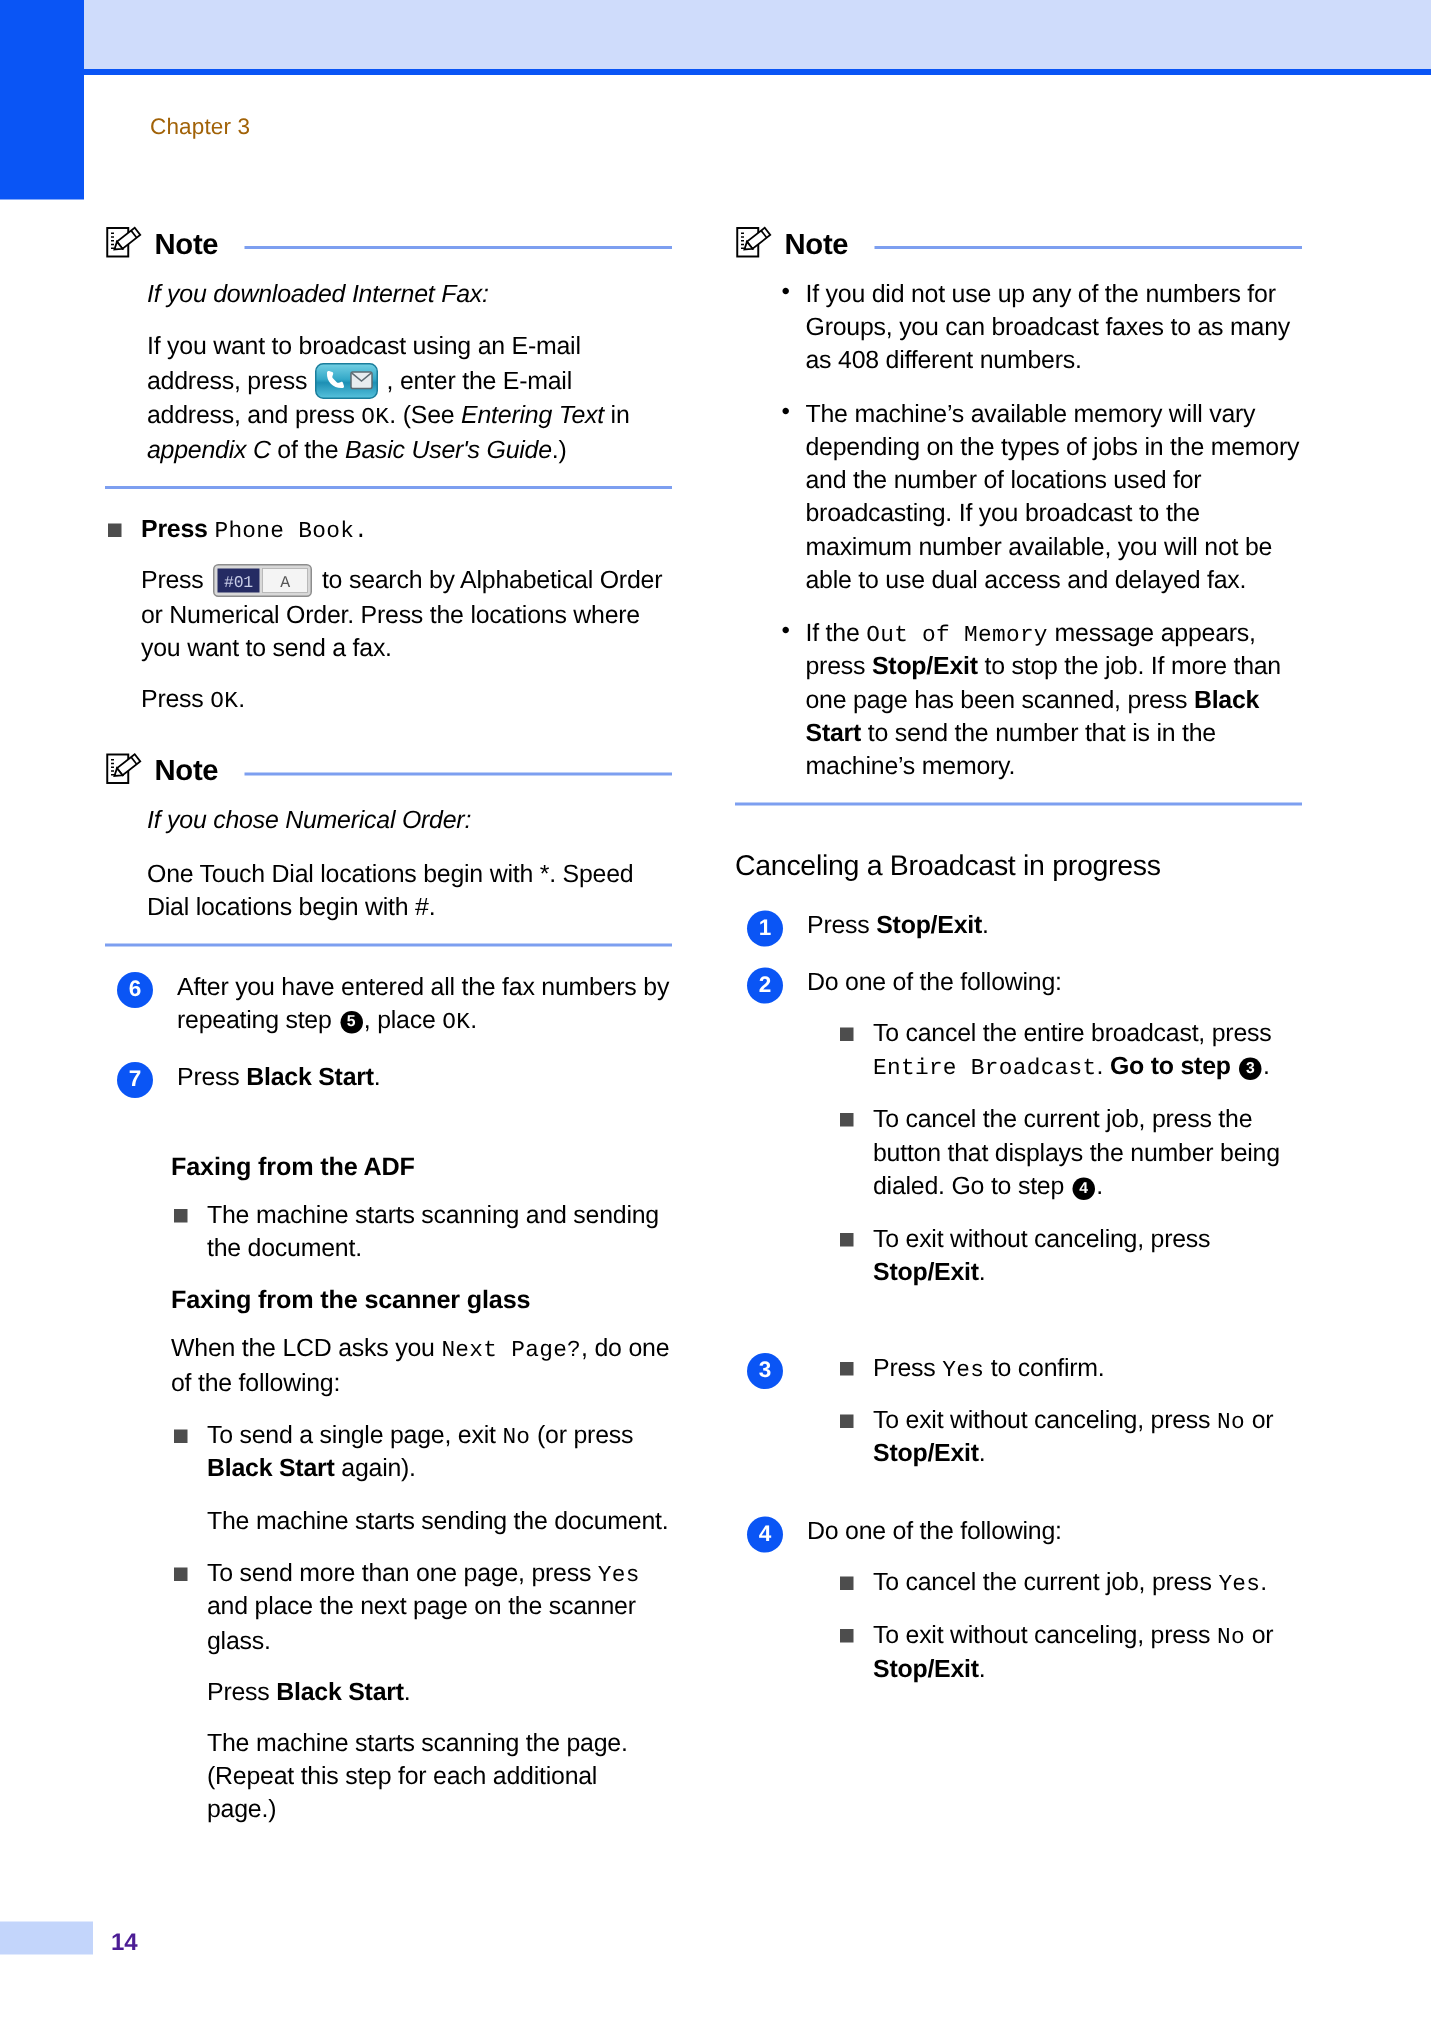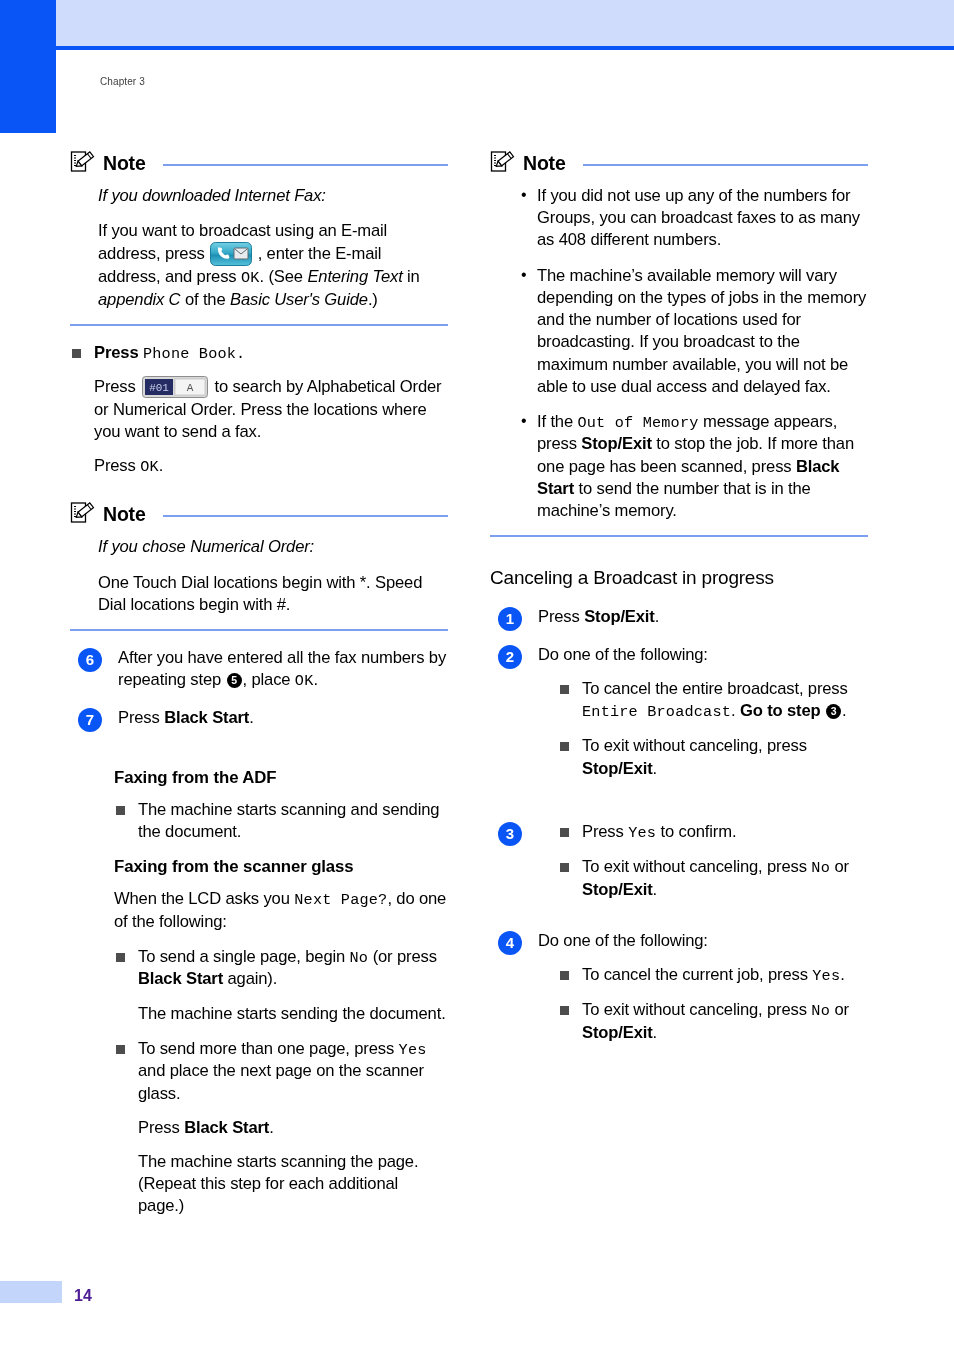--- a/index.html
+++ b/index.html
@@ -32,22 +32,22 @@
   }
   .corner-block {
     position: absolute;
     left: 0; top: 0;
     width: 56px; height: 133px;
     background: #0a55f5;
   }
   .chapter-label {
     position: absolute;
     left: 100px; top: 76px;
-    font-size: 10px;
-    color: #404040;
+    font-size: 15px;
+    color: #a16207;
     letter-spacing: .1px;
   }
 
   .footer-bar {
     position: absolute;
     left: 0; bottom: 47px;
     width: 62px; height: 22px;
     background: #c3d5fb;
   }
   .page-number {
@@ -361,21 +361,21 @@
 
     <h3 class="subhead">Faxing from the scanner glass</h3>
     <p>
       <span>When the LCD asks you</span>
       <span class="mono">Next Page?</span><span>, do one of the following:</span>
     </p>
 
     <ul class="sq-list">
       <li class="sq-item">
         <p>
-          <span>To send a single page, begin</span>
+          <span>To send a single page, exit</span>
           <span class="mono">No</span>
           <span>(or press</span>
           <b>Black Start</b>
           <span>again).</span>
         </p>
         <p>The machine starts sending the document.</p>
       </li>
       <li class="sq-item">
         <p>
           <span>To send more than one page, press</span>
@@ -449,20 +449,26 @@
       <li class="sq-item">
         <p>
           <span>To cancel the entire broadcast, press</span>
           <span class="mono">Entire Broadcast</span><span>.</span>
           <b>Go to step</b>
           <span class="circ-num">3</span><span>.</span>
         </p>
       </li>
       <li class="sq-item">
         <p>
+          <span>To cancel the current job, press the button that displays the number being dialed. Go to step</span>
+          <span class="circ-num">4</span><span>.</span>
+        </p>
+      </li>
+      <li class="sq-item">
+        <p>
           <span>To exit without canceling, press</span>
           <b>Stop/Exit</b><span>.</span>
         </p>
       </li>
     </ul>
   </div>
 
   <div class="spacer-14"></div>
 
   <div class="step">

